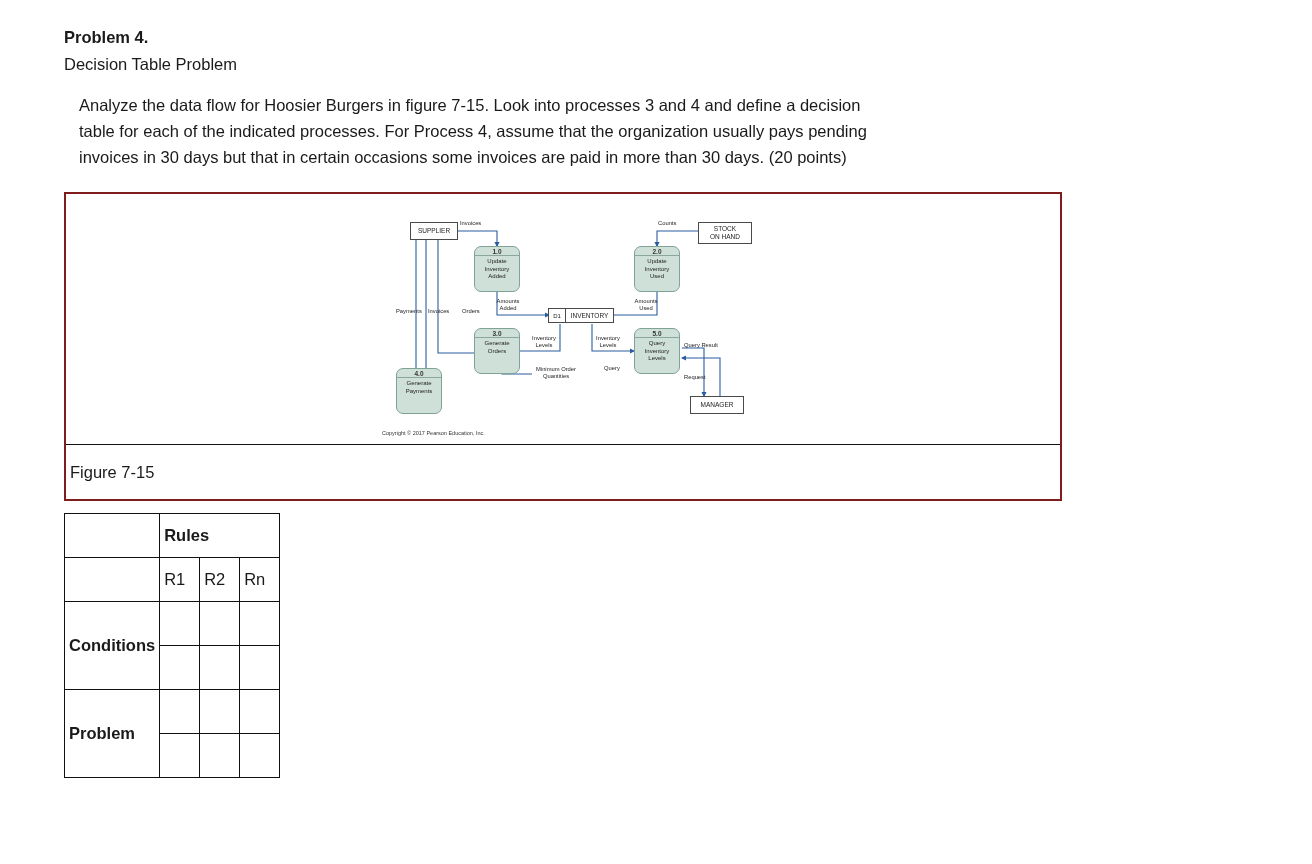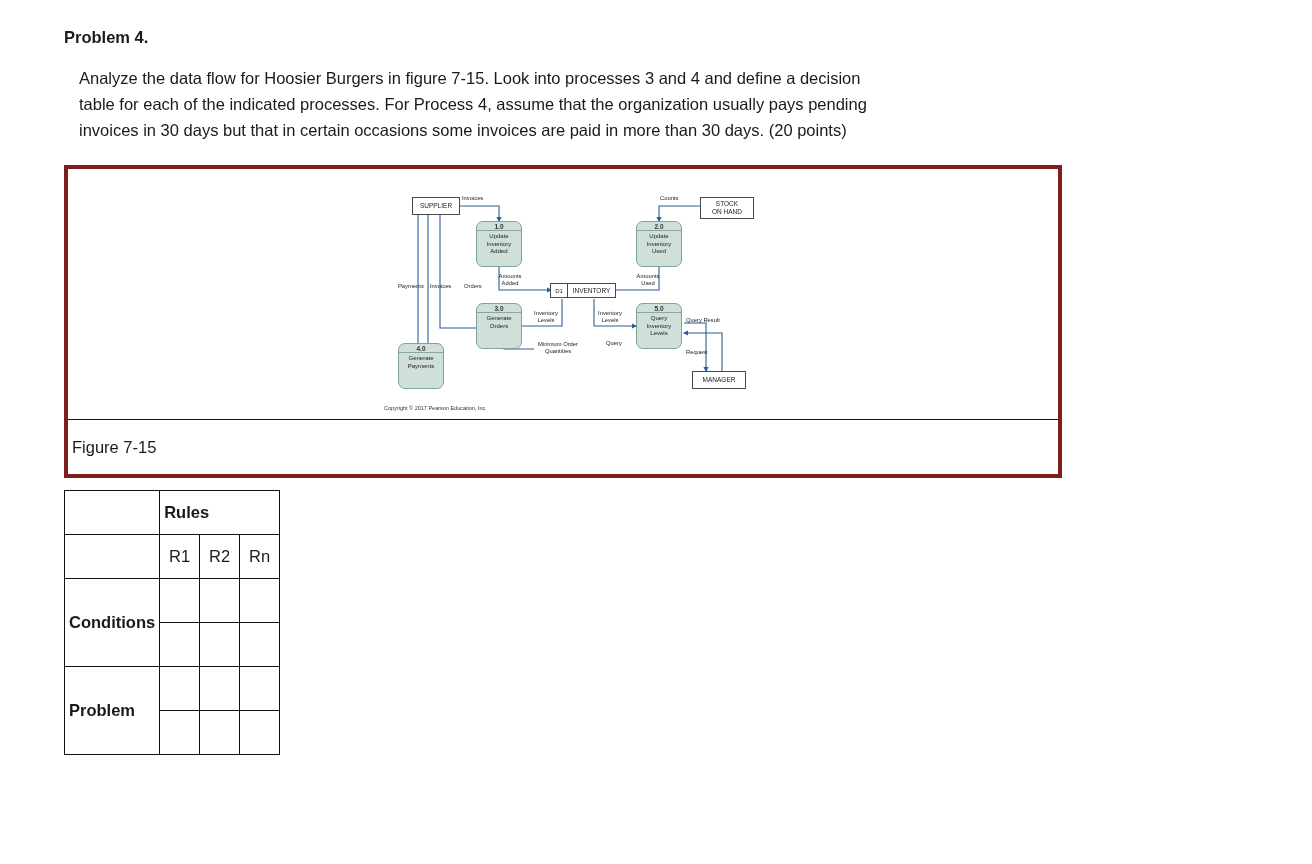--- a/index.html
+++ b/index.html
@@ -36,21 +36,21 @@
     font-size: 16.5px;
     line-height: 26px;
     margin: 15px;
     max-width: 800px;
   }
 
   
   .figure-frame {
     margin-top: 22px;
     width: 998px;
-    border: 4px solid #7f1d1d;
+    border: 2px solid #7f1d1d;
     box-sizing: border-box;
   }
   .figure-image-area {
     height: 250px;
     border-bottom: 1px solid #111;
     position: relative;
     background: #fff;
   }
   .figure-caption {
     height: 54px;
@@ -184,37 +184,38 @@
   }
   table.dec td {
     border: 1px solid #111;
     font-size: 16.5px;
     padding: 0 4px;
     vertical-align: middle;
     height: 44px;
     box-sizing: border-box;
   }
   td.lab-col { width: 94px; }
-  td.r-col { width: 40px; text-align: center; }
+  td.r-col { width: 40px; text-align: left; }
   td.rules-head {
     font-weight: bold;
     padding-left: 6px;
   }
   td.side-label {
     font-weight: bold;
     padding-left: 4px;
   }
   td.blank { }
 </style>
 </head>
 <body>
 
 <div class="page">
 
   <div class="prob-title">Problem 4.</div>
+  <div class="prob-sub">Decision Table Problem</div>
   <div class="prob-body">Analyze the data flow for Hoosier Burgers in figure 7-15. Look into processes 3 and 4 and define a decision table for each of the indicated processes. For Process 4, assume that the organization usually pays pending invoices in 30 days but that in certain occasions some invoices are paid in more than 30 days. (20 points)</div>
 
   <div class="figure-frame">
     <div class="figure-image-area">
 
       <div class="dfd">
 
         <svg viewBox="0 0 370 228">
           <defs>
             <marker id="ah" markerWidth="5" markerHeight="5" refX="4" refY="2.5" orient="auto">

